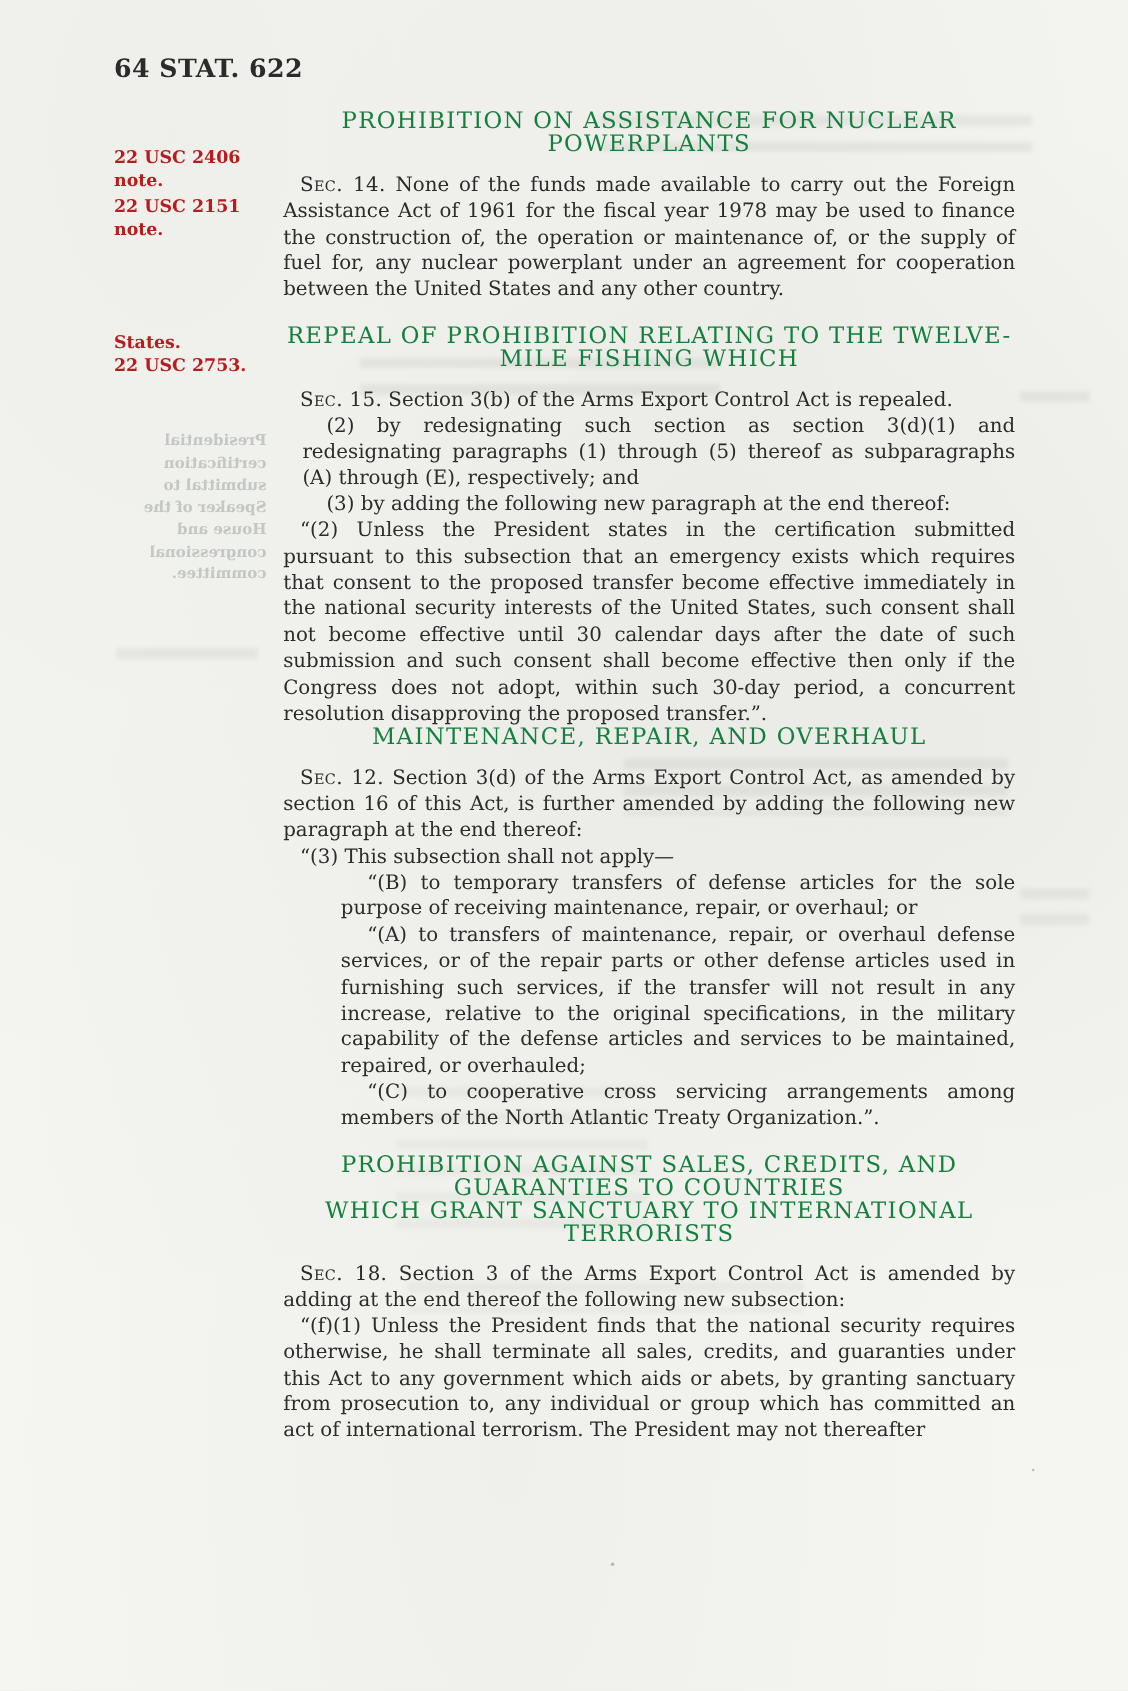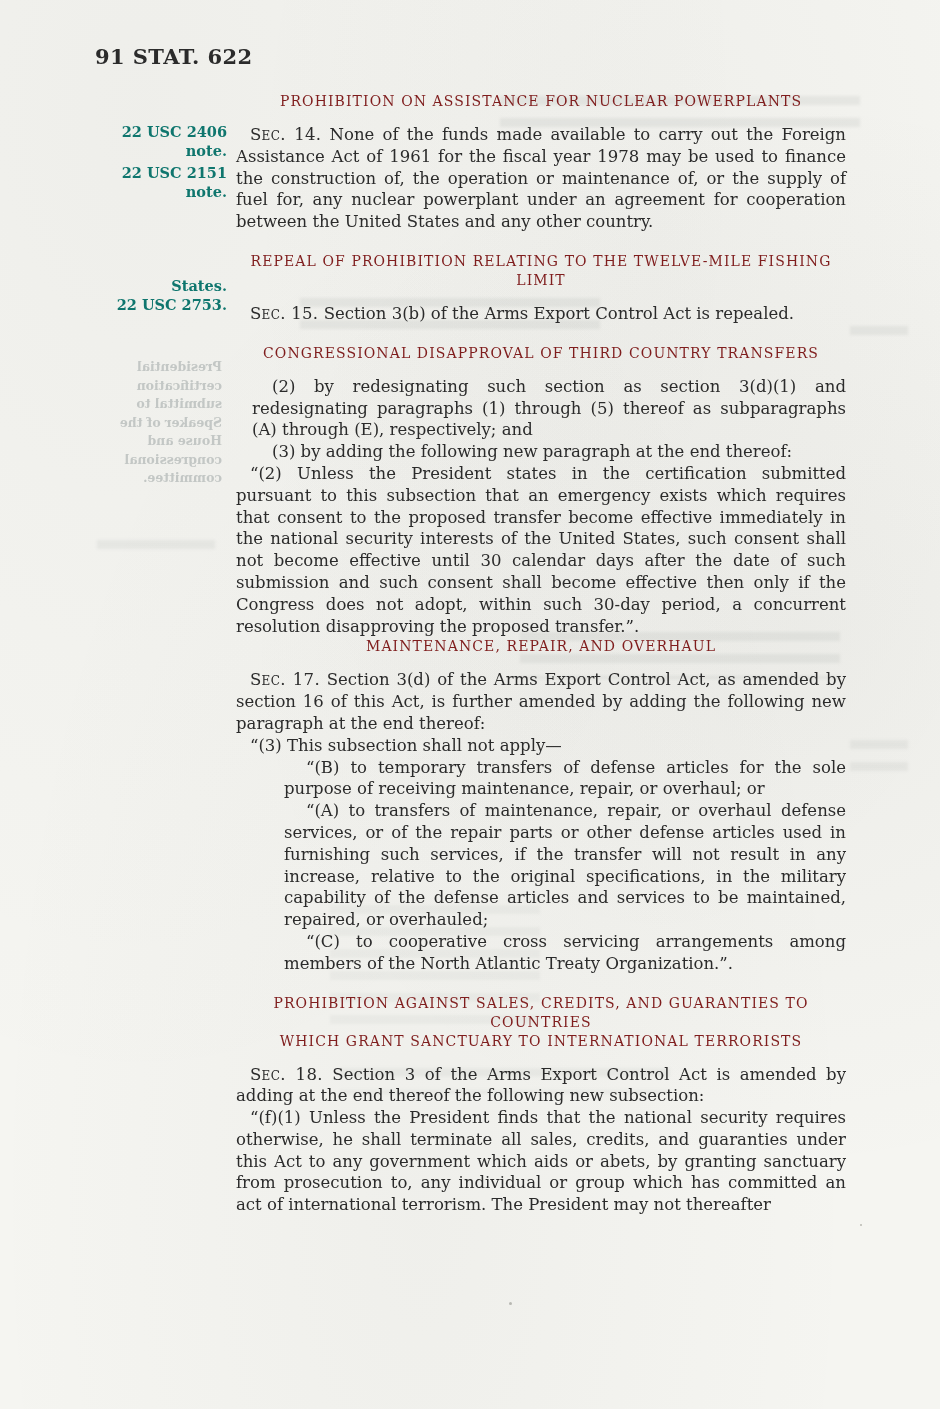--- a/index.html
+++ b/index.html
@@ -23,33 +23,33 @@
   .stat-no  { position:absolute; left:95px;  top:44px; font-size:21px; font-weight:700; letter-spacing:.4px; }
   .law-title{ position:absolute; left:236px; top:44px; width:610px; text-align:center;
               font-size:21px; font-weight:700; letter-spacing:.4px; }
 
   
   .content { position:absolute; left:236px; top:92px; width:610px;
              font-size:16.5px; line-height:21.8px; text-align:justify; }
   .content p { margin:0; text-indent:14px; }
 
   .heading { text-align:center; text-indent:0 !important;
-             font-size:14px; line-height:19px; letter-spacing:1.1px;
-             color:#7f1d1d; font-weight:500; }
+             font-size:19px; line-height:19px; letter-spacing:1.1px;
+             color:#15803d; font-weight:500; }
   .mb { margin-bottom:13px !important; }
   .mt { margin-top:19px !important; }
 
   .sc { font-variant:small-caps; letter-spacing:.3px; }
 
   .items1 p { margin-left:16px; text-indent:20px; }
   .items2 p { margin-left:48px; text-indent:22px; }
 
   
   .note { position:absolute; left:95px; width:132px;
-          font-size:14.5px; line-height:19px; font-weight:700; color:#0f766e;text-align:right; }
+          font-size:14.5px; line-height:19px; font-weight:700; color:#b91c1c; }
   .note-1 { top:122px; }
   .note-2 { top:163px; }
   .note-3 { top:276px; }
 
   
   .ghost-note { position:absolute; left:84px; top:358px; width:138px;
                 font-size:12.5px; line-height:18.5px; font-weight:600;
                 color:#c3c7c5; transform:scaleX(-1); filter:blur(.6px);
                 text-align:left; }
 
@@ -80,21 +80,21 @@
   <div class="smudge s2"></div>
   <div class="smudge s3"></div>
   <div class="smudge s4"></div>
   <div class="smudge s5"></div>
   <div class="smudge s6"></div>
   <div class="smudge s7"></div>
   <div class="smudge s8"></div>
   <div class="speck sp1"></div>
   <div class="speck sp2"></div>
 
-  <div class="stat-no">91 STAT. 622</div>
+  <div class="stat-no">64 STAT. 622</div>
 
   <div class="note note-1">
     <div>22 USC 2406</div>
     <div>note.</div>
   </div>
   <div class="note note-2">
     <div>22 USC 2151</div>
     <div>note.</div>
   </div>
   <div class="note note-3">
@@ -105,39 +105,38 @@
 
   <div class="content">
 
     <p class="heading mb">PROHIBITION ON ASSISTANCE FOR NUCLEAR POWERPLANTS</p>
 
     <p>
       <span class="sc">Sec. 14.</span>
       <span>None of the funds made available to carry out the Foreign Assistance Act of 1961 for the fiscal year 1978 may be used to finance the construction of, the operation or maintenance of, or the supply of fuel for, any nuclear powerplant under an agreement for cooperation between the United States and any other country.</span>
     </p>
 
-    <p class="heading mt mb">REPEAL OF PROHIBITION RELATING TO THE TWELVE-MILE FISHING LIMIT</p>
+    <p class="heading mt mb">REPEAL OF PROHIBITION RELATING TO THE TWELVE-MILE FISHING WHICH</p>
 
     <p>
       <span class="sc">Sec. 15.</span>
       <span>Section 3(b) of the Arms Export Control Act is repealed.</span>
     </p>
 
-    <p class="heading mt mb">CONGRESSIONAL DISAPPROVAL OF THIRD COUNTRY TRANSFERS</p>
 
     <div class="items1">
       <p>(2) by redesignating such section as section 3(d)(1) and redesignating paragraphs (1) through (5) thereof as subparagraphs (A) through (E), respectively; and</p>
       <p>(3) by adding the following new paragraph at the end thereof:</p>
     </div>
     <p>“(2) Unless the President states in the certification submitted pursuant to this subsection that an emergency exists which requires that consent to the proposed transfer become effective immediately in the national security interests of the United States, such consent shall not become effective until 30 calendar days after the date of such submission and such consent shall become effective then only if the Congress does not adopt, within such 30-day period, a concurrent resolution disapproving the proposed transfer.”.</p>
 
     <p class="heading mb">MAINTENANCE, REPAIR, AND OVERHAUL</p>
 
     <p>
-      <span class="sc">Sec. 17.</span>
+      <span class="sc">Sec. 12.</span>
       <span>Section 3(d) of the Arms Export Control Act, as amended by section 16 of this Act, is further amended by adding the following new paragraph at the end thereof:</span>
     </p>
     <p>“(3) This subsection shall not apply—</p>
     <div class="items2">
       <p>“(B) to temporary transfers of defense articles for the sole purpose of receiving maintenance, repair, or overhaul; or</p>
       <p>“(A) to transfers of maintenance, repair, or overhaul defense services, or of the repair parts or other defense articles used in furnishing such services, if the transfer will not result in any increase, relative to the original specifications, in the military capability of the defense articles and services to be maintained, repaired, or overhauled;</p>
       <p>“(C) to cooperative cross servicing arrangements among members of the North Atlantic Treaty Organization.”.</p>
     </div>
 
     <p class="heading mt">PROHIBITION AGAINST SALES, CREDITS, AND GUARANTIES TO COUNTRIES</p>

